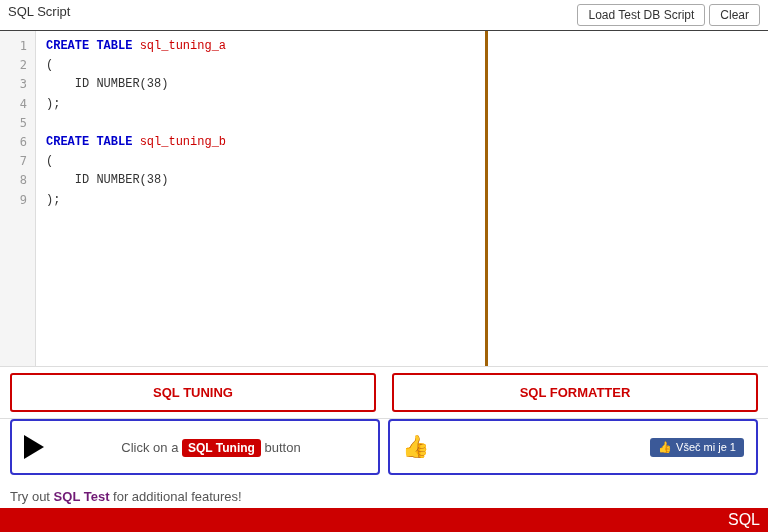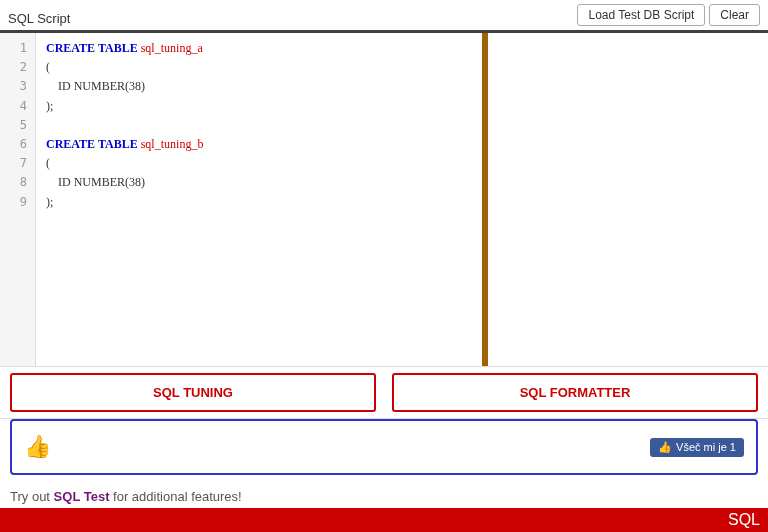--- a/index.html
+++ b/index.html
@@ -10,24 +10,24 @@
       width: 768px;
       height: 532px;
       overflow: hidden;
       display: flex;
       flex-direction: column;
     }
 
     
     .header-bar {
       display: flex;
-      align-items: flex-end;
+      align-items: flex-start;
       justify-content: space-between;
       padding: 4px 8px;
-      border-bottom: 3px solid #404040;
+      border-bottom: 1px solid #404040;
       background: #fff;
       min-height: 28px;
     }
     .header-title {
       font-size: 13px;
       font-weight: normal;
       color: #333;
     }
     .header-buttons {
       display: flex;
@@ -58,27 +58,27 @@
       color: #999;
       font-family: monospace;
       font-size: 12px;
       line-height: 1.6;
       min-width: 36px;
       user-select: none;
     }
     .code-content {
       flex: 1;
       padding: 6px 10px;
-      font-family: Liberation Serif, serif;
+      font-family: Liberation Mono, monospace;
       font-size: 12px;
       line-height: 1.6;
       color: #333;
       overflow: auto;
       white-space: pre;
-      border-right: 6px solid #a16207;
+      border-right: 3px solid #a16207;
     }
     .code-content .kw { color: #0000cc; font-weight: bold; }
     .code-content .ident { color: #cc0000; }
 
     
     .editor-right {
       width: 280px;
       background: #fff;
     }
 
@@ -224,20 +224,26 @@
   <div class="editor-right"></div>
 </div>
 
 <div class="action-row">
   <button class="action-btn tuning">SQL TUNING</button>
   <button class="action-btn formatter">SQL FORMATTER</button>
 </div>
 
 <div class="info-row">
 
+  <div class="info-panel">
+    <div class="play-icon"></div>
+    <div class="info-text">
+      <span>Click on a </span><span class="sql-tuning-badge">SQL Tuning</span><span> button</span>
+    </div>
+  </div>
 
   <div class="info-panel">
     <div class="thumb-icon">👍</div>
     <div style="flex:1;"></div>
     <div class="like-btn">
       <span class="like-icon">👍</span>
       <span>Všeč mi je 1</span>
     </div>
   </div>
 </div>

